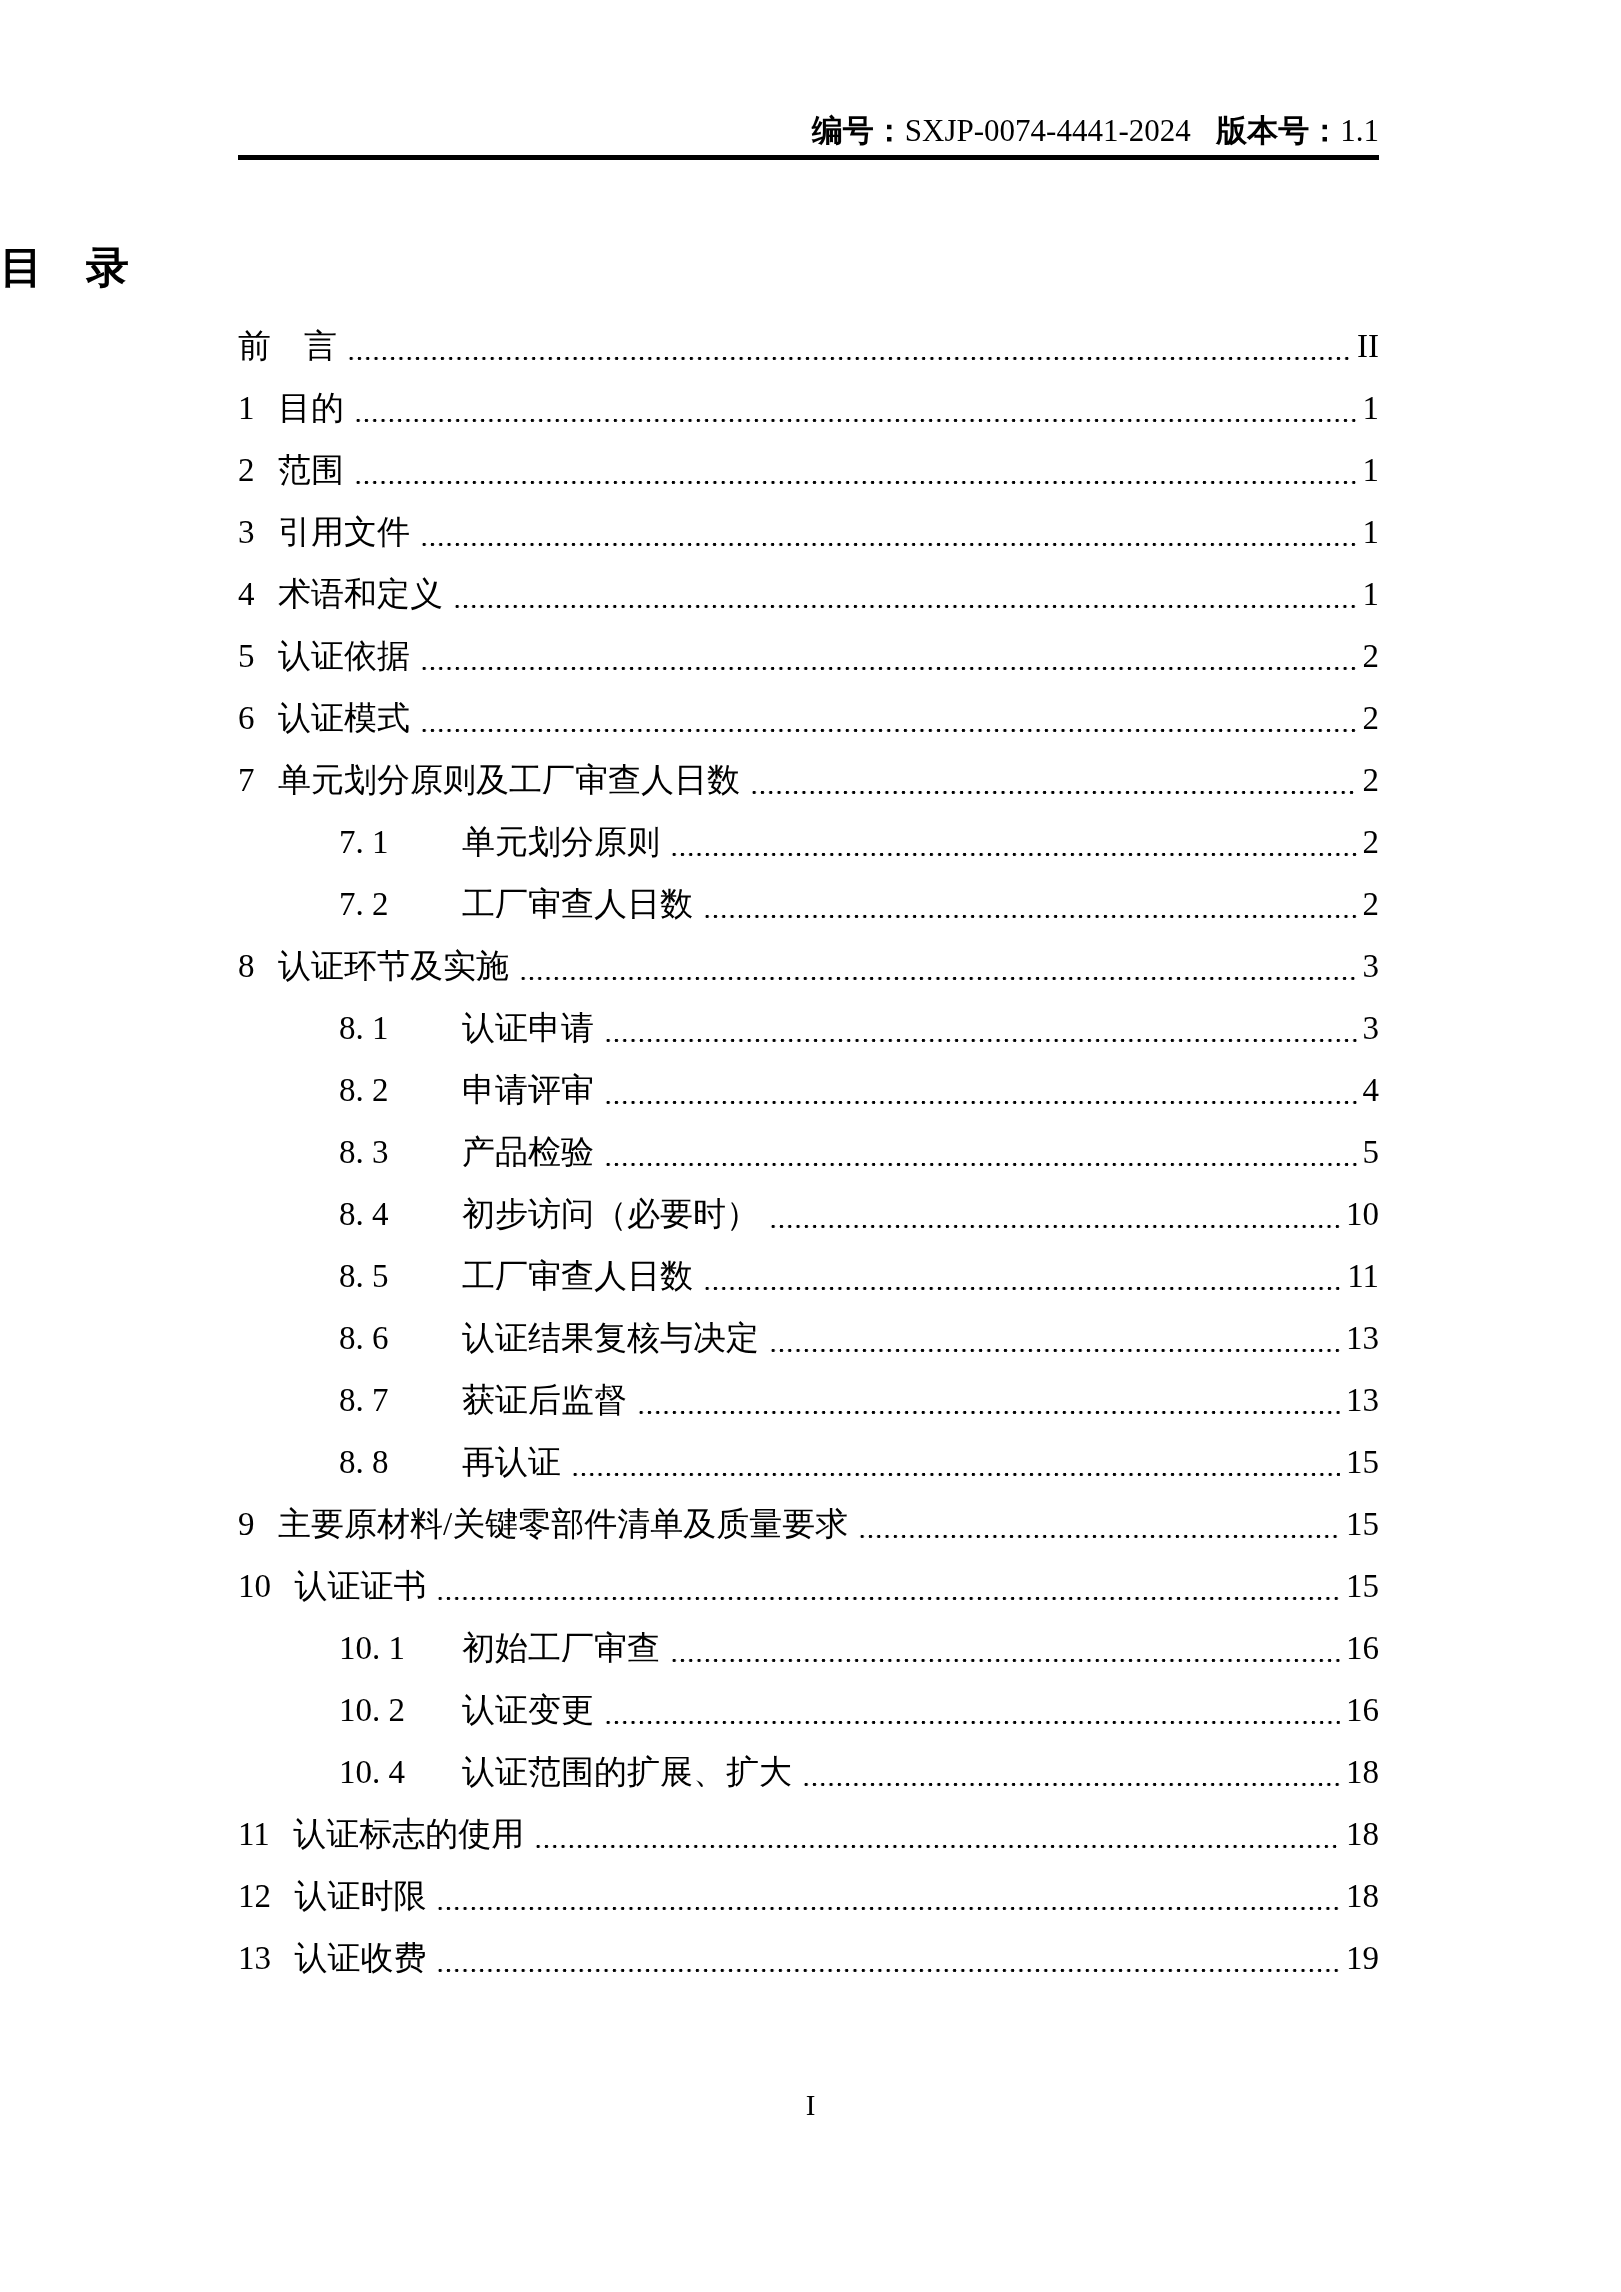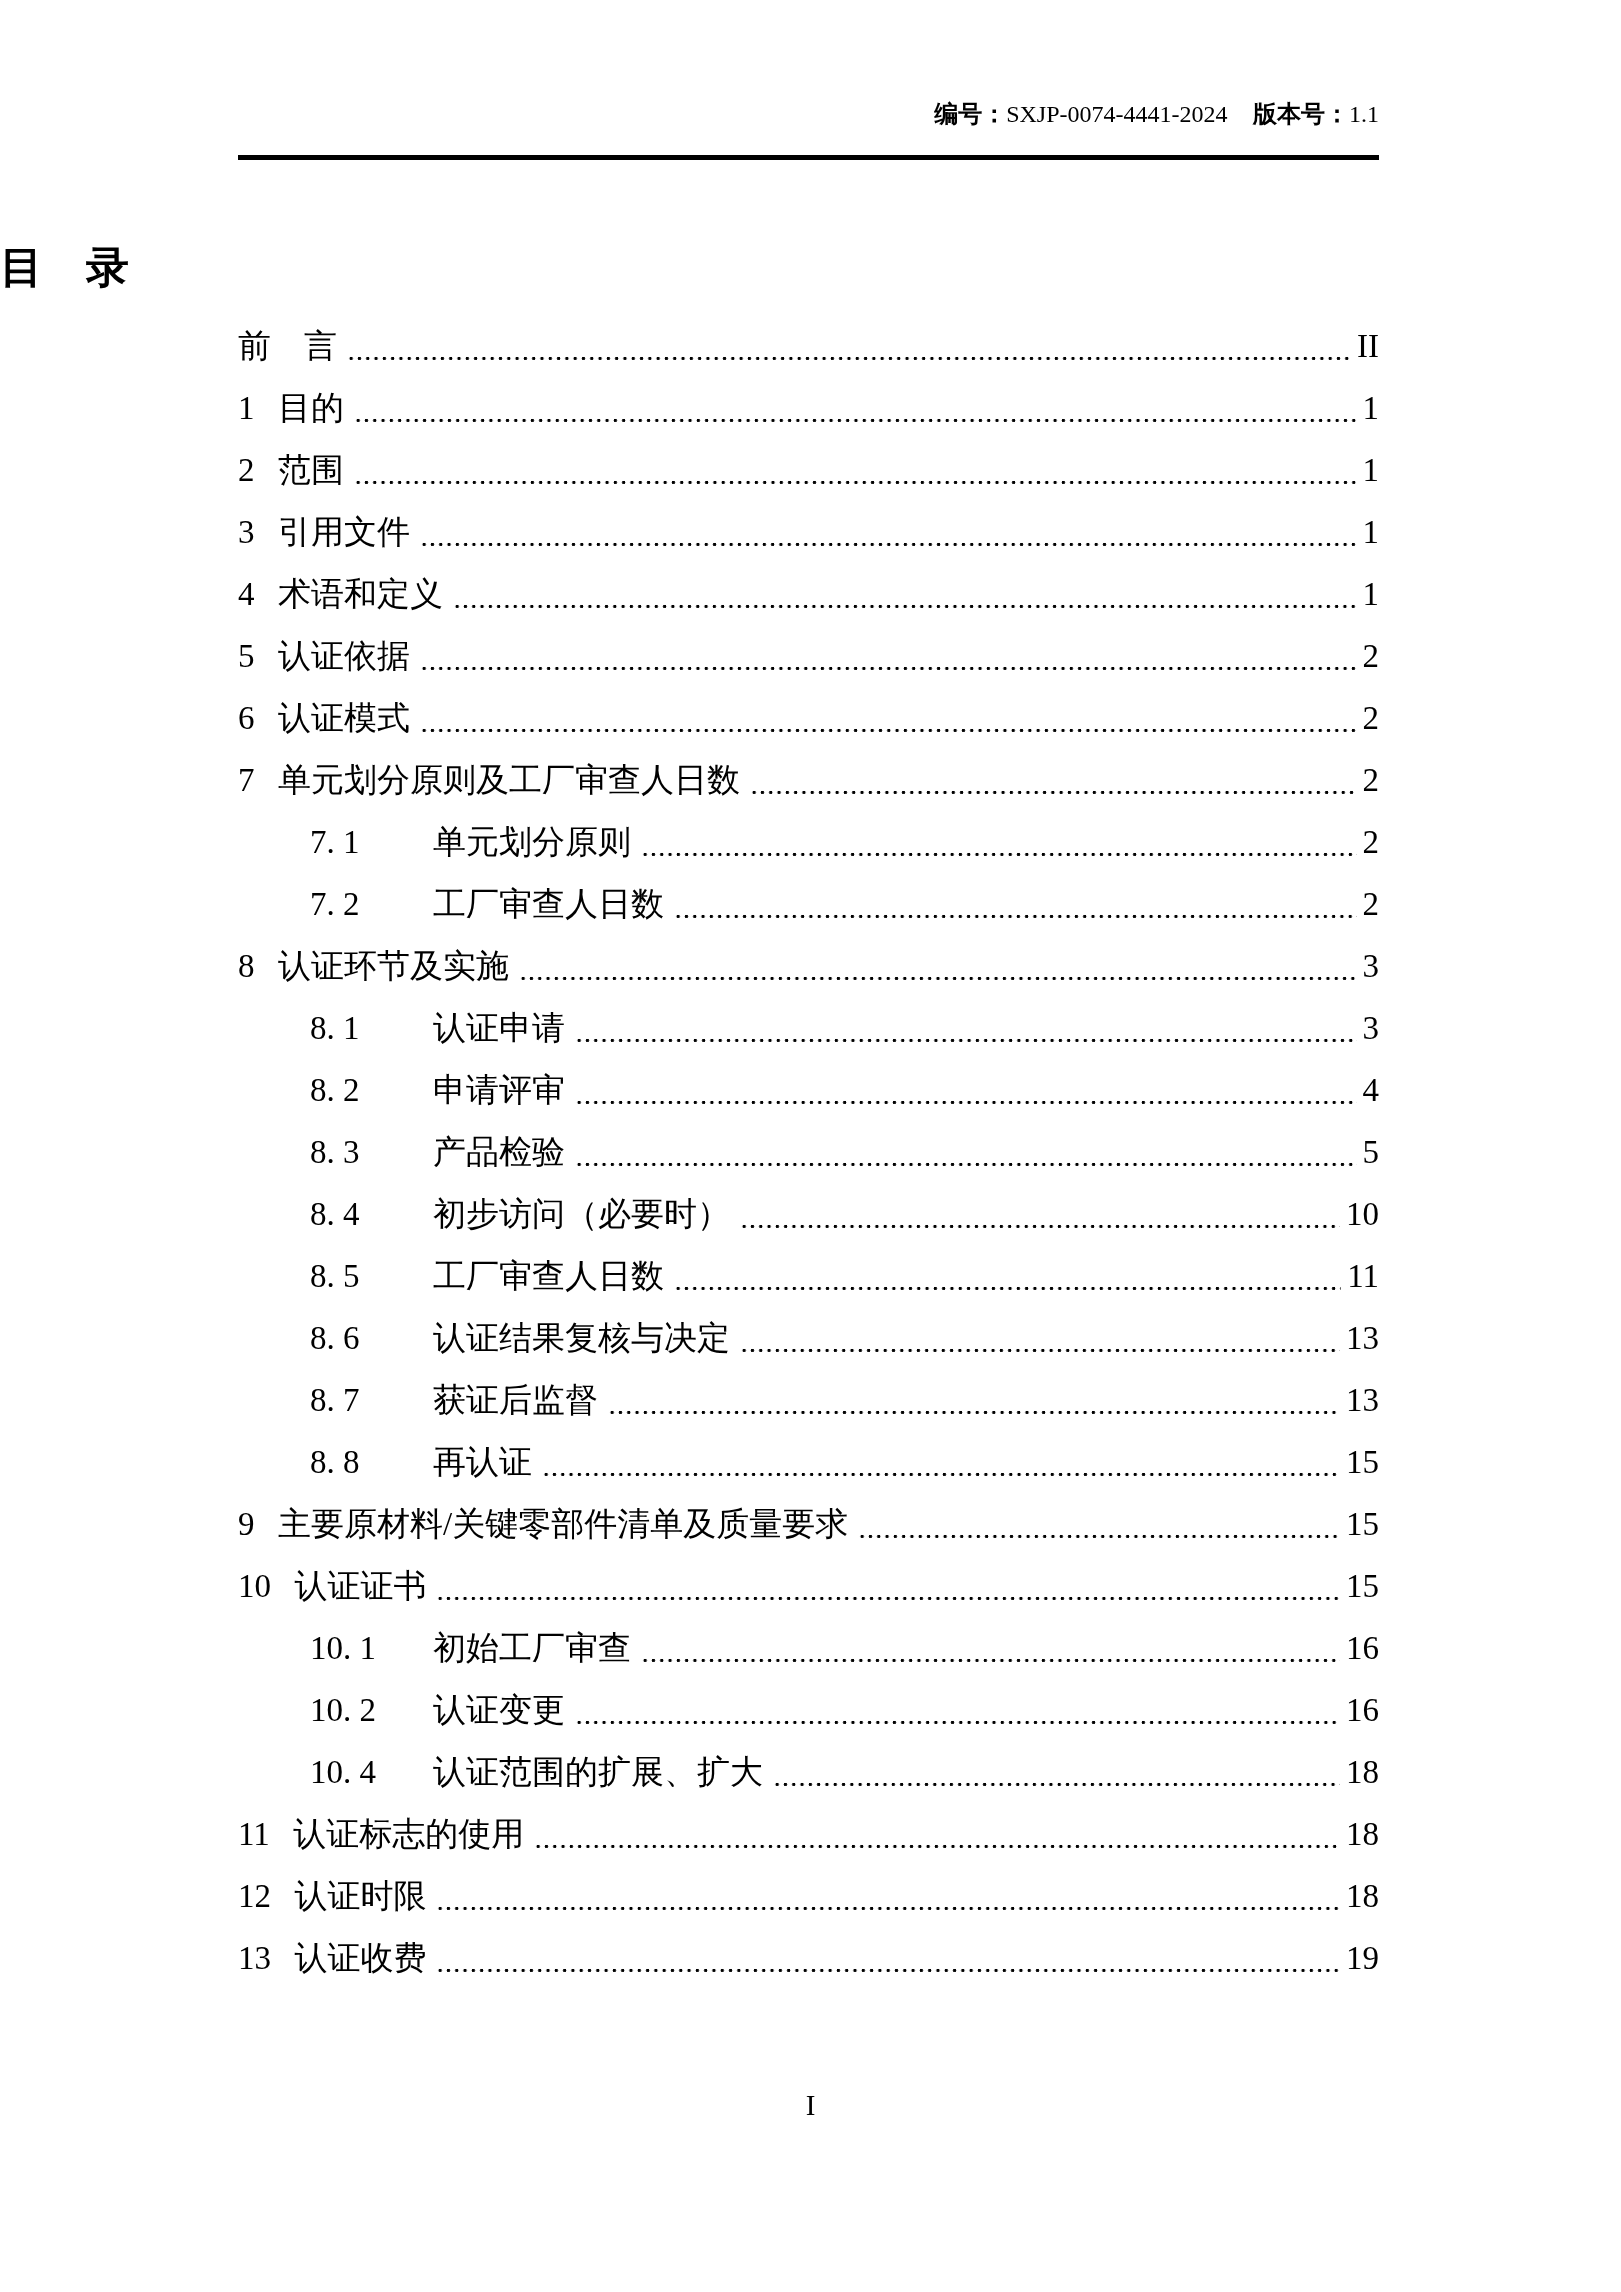--- a/index.html
+++ b/index.html
@@ -2,43 +2,43 @@
 <html><head>
 <meta charset="utf-8">
 <style>
   html,body{margin:0;padding:0;}
   body{
     width:1621px;height:2293px;background:#ffffff;position:relative;
     font-family:"Liberation Serif","DejaVu Serif",serif;color:#000;
     overflow:hidden;
   }
   .header{
-    position:absolute;left:238px;width:1141px;top:92px;height:45px;
-    text-align:right;font-size:24px;line-height:45px;white-space:nowrap;
+    position:absolute;left:238px;width:1141px;top:108px;height:45px;
+    text-align:right;font-size:31px;line-height:45px;white-space:nowrap;
   }
   .hlabel{font-weight:bold;}
   .hsep{display:inline-block;width:25.5px;}
   .rule{
     position:absolute;left:238px;width:1141px;top:155px;height:4.9px;background:#000;
   }
   .doc-title{
     position:absolute;left:0;width:1621px;top:233px;height:69px;
     text-align:left;font-size:43px;font-weight:bold;line-height:69px;
   }
   .toc{
     position:absolute;left:238px;width:1141px;top:314px;
     font-size:33px;
     font-family:Liberation Serif, serif;
   }
   .row{
     display:flex;align-items:flex-end;height:62px;box-sizing:border-box;
     padding-bottom:12.7px;line-height:1;white-space:nowrap;
   }
   .row .num{flex:0 0 auto;margin-right:23.5px;}
-  .row.sub .num{margin-left:72px;width:123px;margin-right:0;}
+  .row.sub .num{margin-left:101px;width:123px;margin-right:0;}
   .row .ttl{flex:0 0 auto;}
   .row .leader{
     flex:1 1 auto;height:4.9px;align-self:flex-end;margin:0 5.9px 2.9px 9.8px;
     background-image:radial-gradient(circle,#000 1.7px,transparent 1.9px);
     background-size:8.3px 4.9px;background-repeat:repeat-x;background-position:left bottom;
   }
   .row .pg{flex:0 0 auto;}
   .footer{
     position:absolute;left:0;width:1621px;top:2086px;height:39px;
     text-align:center;font-size:29px;line-height:39px;

